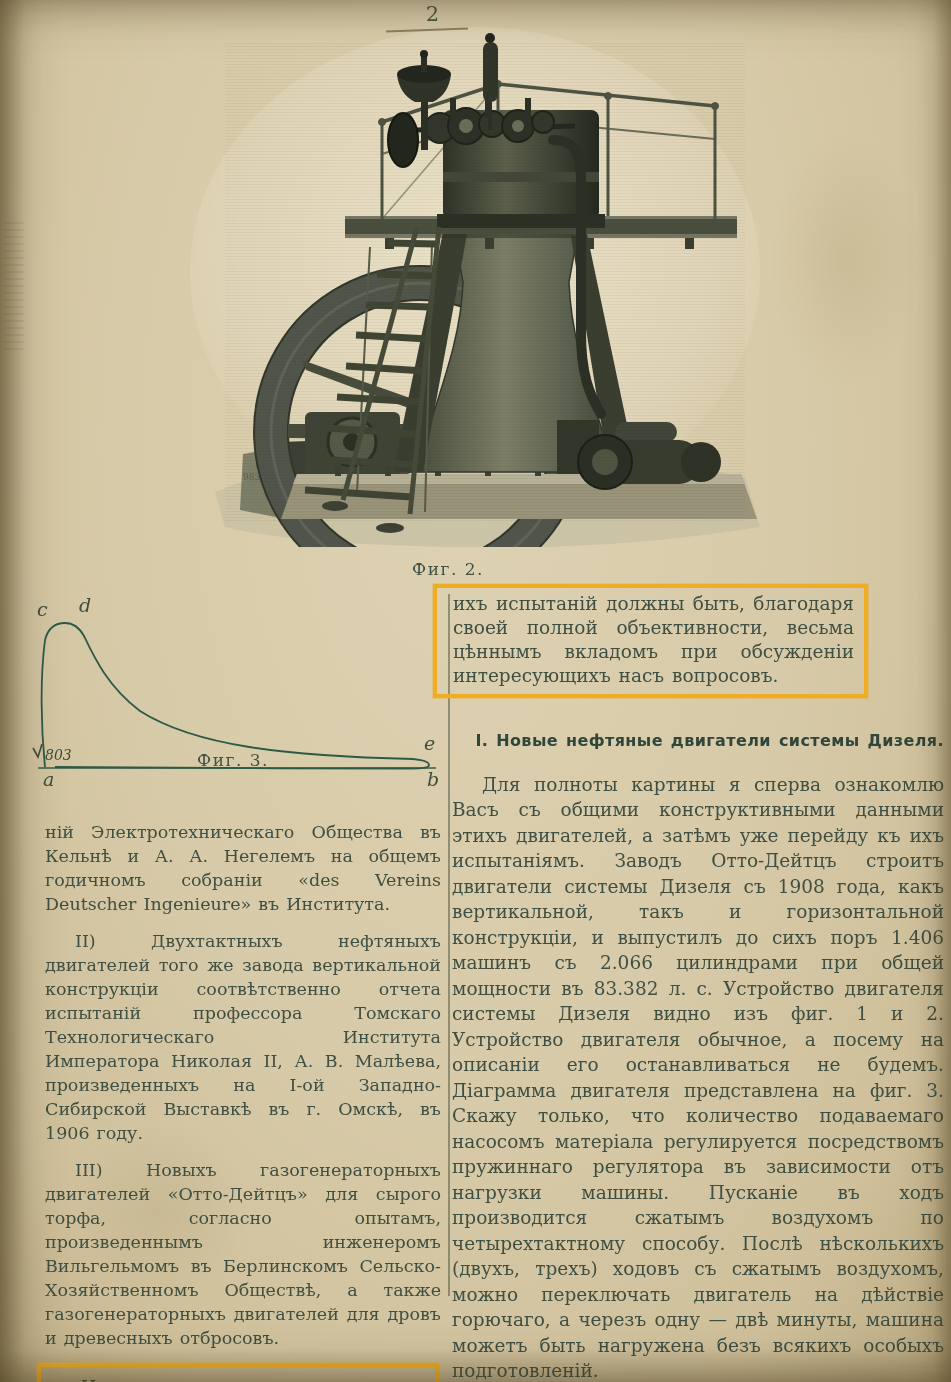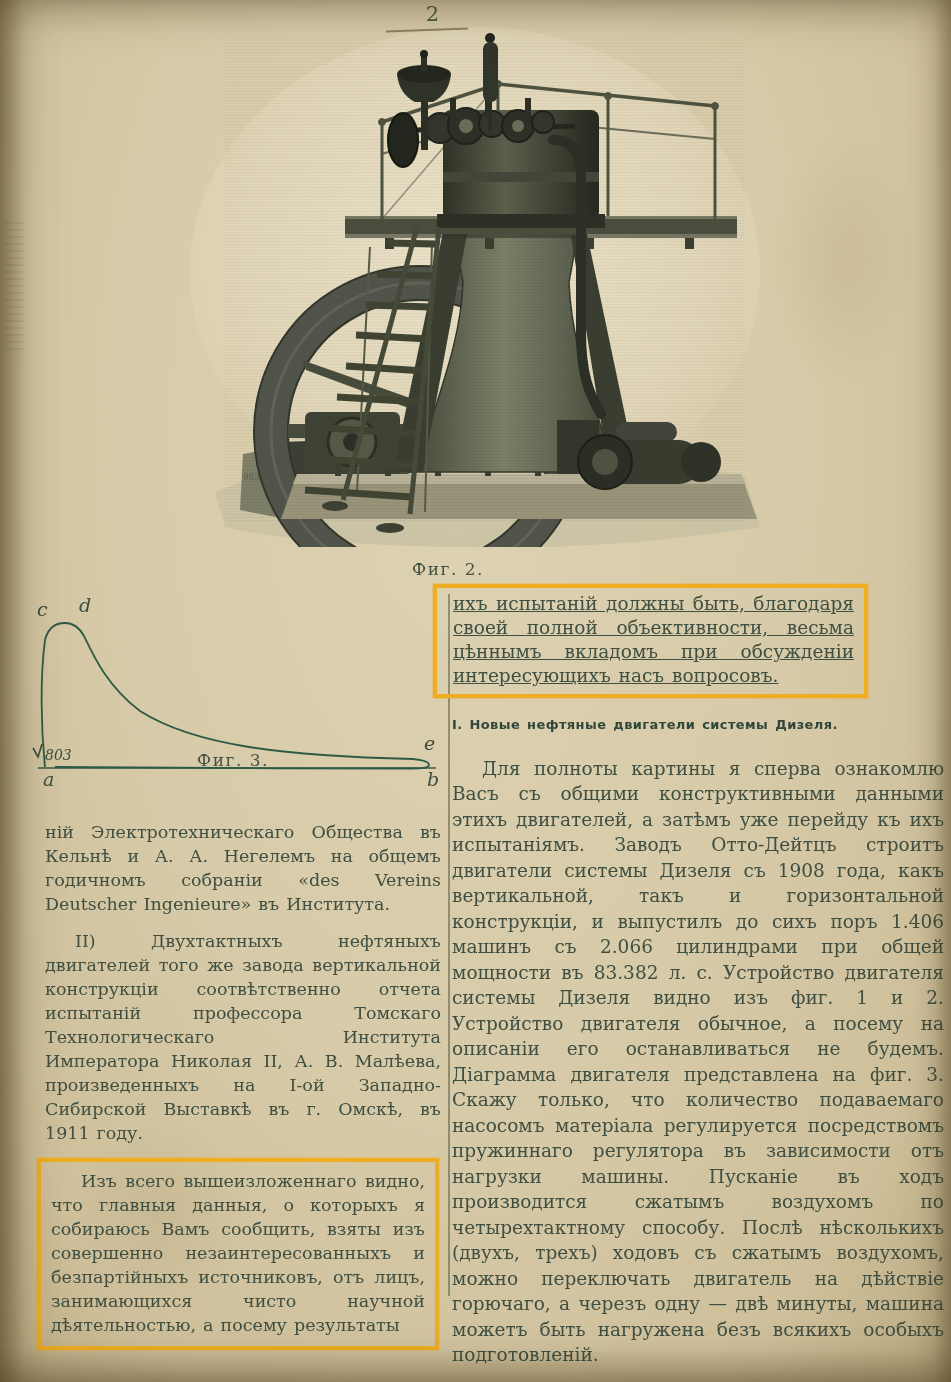--- a/index.html
+++ b/index.html
@@ -33,24 +33,24 @@
   .cap-f2{left:388px;top:559px;width:120px;}
   .cap-f3{left:148px;top:750px;width:170px;}
   .divider{position:absolute;left:448px;top:594px;width:2px;height:702px;
     background:rgba(70,80,60,0.5);z-index:4;}
   .col{position:absolute;z-index:5;text-align:justify;}
   .col p{margin:0 0 13px 0;}
   .col .indent{text-indent:30px;}
   .left-col{left:45px;top:820px;width:396px;font-size:17.5px;line-height:24px;word-spacing:1.5px;}
   .right-col{left:452px;top:584px;width:492px;font-size:18.5px;line-height:25.5px;word-spacing:2px;}
   .hl{border:4px solid #efad24;box-sizing:border-box;box-shadow:0 0 0 1px rgba(239,173,36,0.35);}
-  .hl-top{width:435px;margin-left:-19px;padding:4px 10px 6px 16px;margin-bottom:14px;line-height:24px;text-decoration:underline;}
+  .hl-top{width:435px;margin-left:-19px;padding:4px 10px 6px 16px;margin-bottom:30px;line-height:24px;}
   .hl-bottom{width:402px;margin-left:-8px;margin-top:10px;padding:7px 10px 9px 10px;}
   .section-heading{font-family:"DejaVu Sans","Liberation Sans",sans-serif;font-weight:bold;
-    font-size:13px;color:#31463a;text-align:left;letter-spacing:.4px;margin:0 0 18px 0;}
+    font-size:16px;color:#31463a;text-align:right;letter-spacing:.4px;margin:0 0 18px 0;}
   .fig2{position:absolute;left:185px;top:22px;width:580px;height:525px;z-index:3;}
   .fig3{position:absolute;left:15px;top:598px;width:430px;height:195px;z-index:5;}
   .fig3 text{font-family:"DejaVu Serif","Liberation Serif",serif;font-style:italic;fill:#3c4c3e;}
 </style>
 </head>
 <body>
 
 <div class="page">
 
   <div class="vignette"></div>
@@ -227,21 +227,22 @@
     <text x="28" y="188" font-size="19">a</text>
     <text x="412" y="188" font-size="19">b</text>
   </svg>
 
   <div class="caption cap-f3">Фиг. 3.</div>
 
   <div class="divider"></div>
 
   <div class="col left-col">
     <p>ній Электротехническаго Общества въ Кельнѣ и А. А. Негелемъ на общемъ годичномъ собраніи «des Vereins Deutscher Ingenieure» въ Института.</p>
-    <p class="indent">II) Двухтактныхъ нефтяныхъ двигателей того же завода вертикальной конструкціи соотвѣтственно отчета испытаній профессора Томскаго Технологическаго Института Императора Николая II, А. В. Малѣева, произведенныхъ на I-ой Западно-Сибирской Выставкѣ въ г. Омскѣ, въ 1911 году.</p>
+    <p class="indent">II) Двухтактныхъ нефтяныхъ двигателей того же завода вертикальной конструкціи соотвѣтственно отчета испытаній профессора Томскаго Технологическаго Института Императора Николая II, А. В. Малѣева, произведенныхъ на I-ой Западно-Сибирской Выставкѣ въ г. Омскѣ, въ 1906 году.</p>
+    <p class="indent">III) Новыхъ газогенераторныхъ двигателей «Отто-Дейтцъ» для сырого торфа, согласно опытамъ, произведеннымъ инженеромъ Вильгельмомъ въ Берлинскомъ Сельско-Хозяйственномъ Обществѣ, а также газогенераторныхъ двигателей для дровъ и древесныхъ отбросовъ.</p>
     <div class="hl hl-bottom">
       <p class="indent" style="margin:0">Изъ всего вышеизложеннаго видно, что главныя данныя, о которыхъ я собираюсь Вамъ сообщить, взяты изъ совершенно незаинтересованныхъ и безпартійныхъ источниковъ, отъ лицъ, занимающихся чисто научной дѣятельностью, а посему результаты</p>
     </div>
   </div>
 
   <div class="col right-col">
     <div class="hl hl-top">
       <p style="margin:0">ихъ испытаній должны быть, благодаря своей полной объективности, весьма цѣннымъ вкладомъ при обсужденіи интересующихъ насъ вопросовъ.</p>
     </div>
     <h3 class="section-heading">I. Новые нефтяные двигатели системы Дизеля.</h3>

